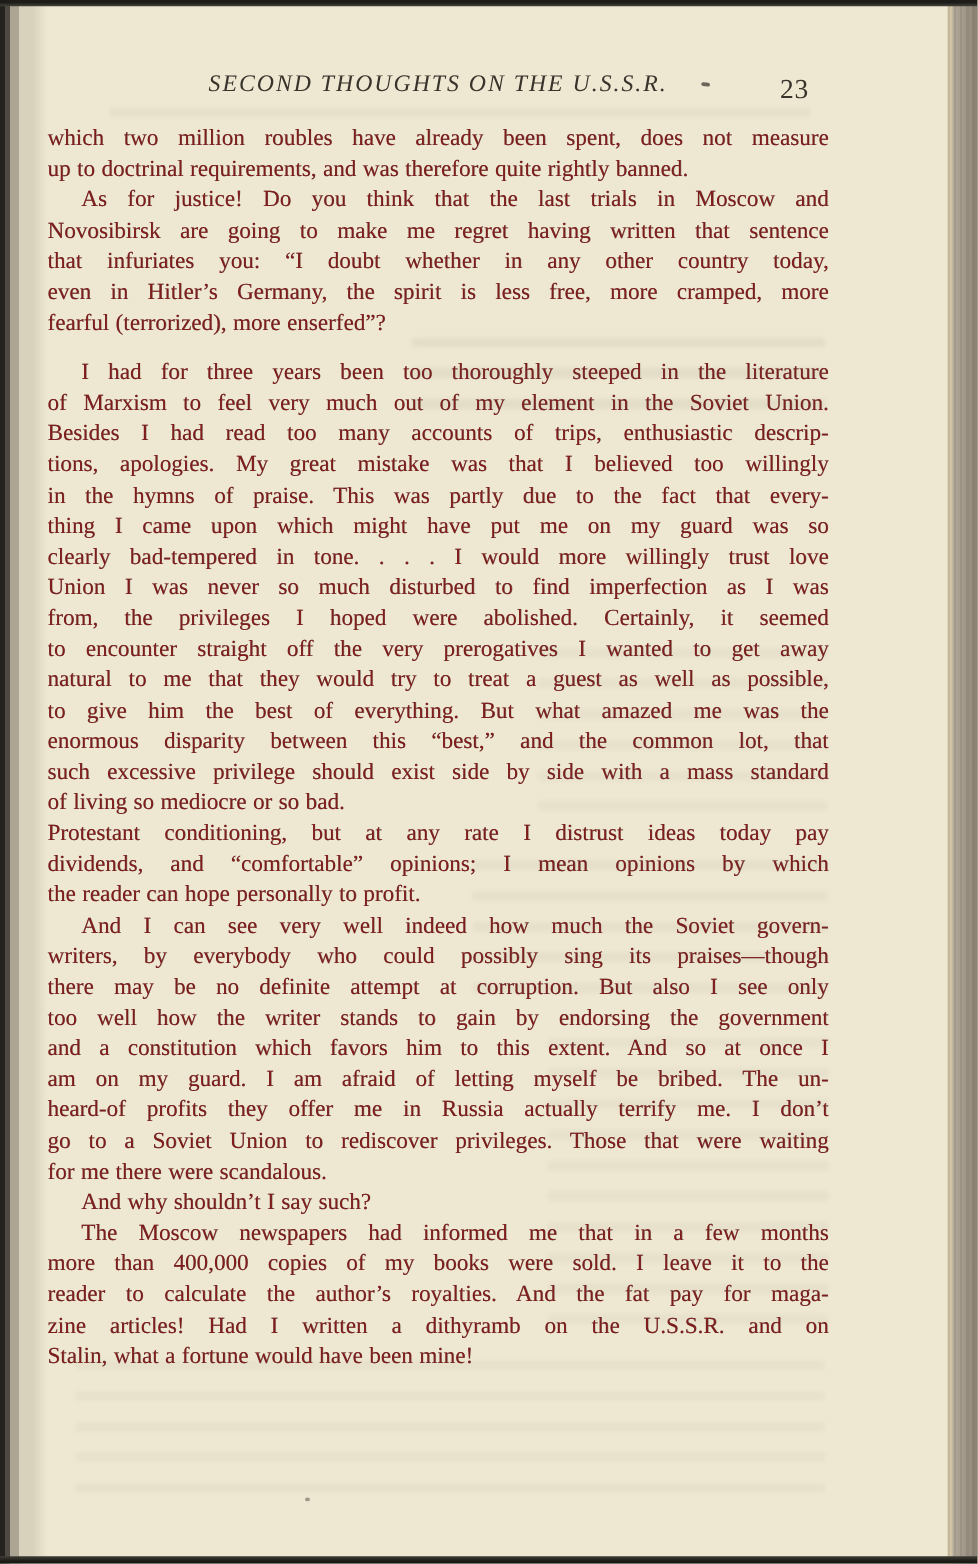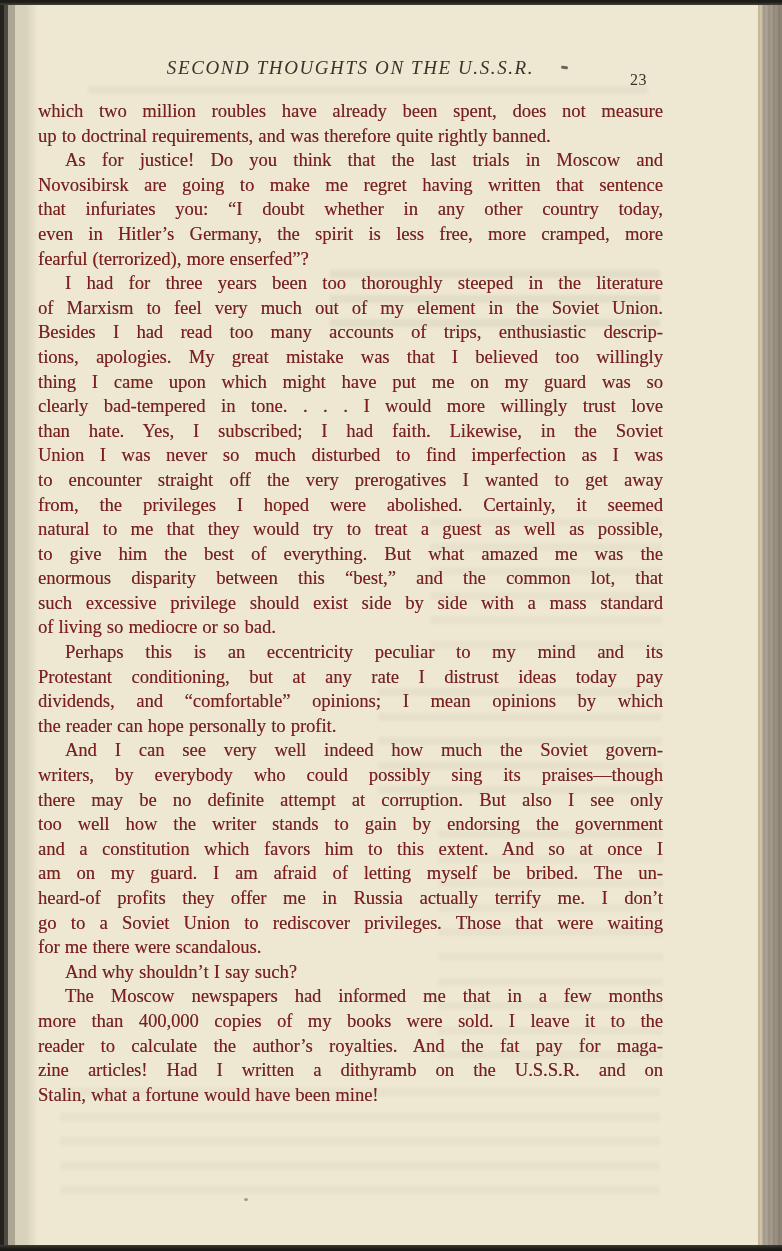--- a/index.html
+++ b/index.html
@@ -37,32 +37,32 @@
 
   
   .running-head{position:absolute;top:57px;left:38px;width:625px;height:26px;}
   .head-title{
     position:absolute;left:50%;transform:translateX(-50%);
     white-space:nowrap;
     font-style:italic;font-size:19px;letter-spacing:1.6px;
     color:#38332b;
   }
   .head-page{
-    position:absolute;right:16px;top:14px;
-    font-size:16px;color:#38332b;letter-spacing:.5px;
+    position:absolute;right:16px;top:1px;
+    font-size:22px;color:#38332b;letter-spacing:.5px;
   }
 
   
   .text-block{
     position:absolute;top:99px;left:38px;width:625px;
     font-size:18.5px;line-height:24.6px;color:#7f1d1d;
     text-shadow:0.25px 0 0 rgba(46,41,34,0.55);
   }
   .paragraph{margin:0;}
-  .paragraph.gap-before{}
+  .paragraph.gap-before{margin-top:15px;}
   .line{
     height:24.6px;overflow:hidden;
     text-align:justify;text-align-last:justify;
     word-spacing:0.5px;
   }
   .line.last{text-align-last:left;}
   .line.indent{padding-left:27px;}
 
   
   .ghost{
@@ -111,34 +111,33 @@
         <div class="line">Novosibirsk are going to make me regret having written that sentence</div>
         <div class="line">that infuriates you: “I doubt whether in any other country today,</div>
         <div class="line">even in Hitler’s Germany, the spirit is less free, more cramped, more</div>
         <div class="line last">fearful (terrorized), more enserfed”?</div>
       </div>
       <div class="paragraph gap-before">
         <div class="line indent">I had for three years been too thoroughly steeped in the literature</div>
         <div class="line">of Marxism to feel very much out of my element in the Soviet Union.</div>
         <div class="line">Besides I had read too many accounts of trips, enthusiastic descrip-</div>
         <div class="line">tions, apologies. My great mistake was that I believed too willingly</div>
+        <div class="line">in the hymns of praise. This was partly due to the fact that every-</div>
         <div class="line">thing I came upon which might have put me on my guard was so</div>
         <div class="line">clearly bad-tempered in tone. . . . I would more willingly trust love</div>
-        <div class="line">than hate. Yes, I subscribed; I had faith. Likewise, in the Soviet</div>
         <div class="line">Union I was never so much disturbed to find imperfection as I was</div>
+        <div class="line">from, the privileges I hoped were abolished. Certainly, it seemed</div>
         <div class="line">to encounter straight off the very prerogatives I wanted to get away</div>
-        <div class="line">from, the privileges I hoped were abolished. Certainly, it seemed</div>
         <div class="line">natural to me that they would try to treat a guest as well as possible,</div>
         <div class="line">to give him the best of everything. But what amazed me was the</div>
         <div class="line">enormous disparity between this “best,” and the common lot, that</div>
         <div class="line">such excessive privilege should exist side by side with a mass standard</div>
         <div class="line last">of living so mediocre or so bad.</div>
       </div>
       <div class="paragraph">
-        <div class="line indent">Perhaps this is an eccentricity peculiar to my mind and its</div>
         <div class="line">Protestant conditioning, but at any rate I distrust ideas today pay</div>
         <div class="line">dividends, and “comfortable” opinions; I mean opinions by which</div>
         <div class="line last">the reader can hope personally to profit.</div>
       </div>
       <div class="paragraph">
         <div class="line indent">And I can see very well indeed how much the Soviet govern-</div>
         <div class="line">writers, by everybody who could possibly sing its praises—though</div>
         <div class="line">there may be no definite attempt at corruption. But also I see only</div>
         <div class="line">too well how the writer stands to gain by endorsing the government</div>
         <div class="line">and a constitution which favors him to this extent. And so at once I</div>

